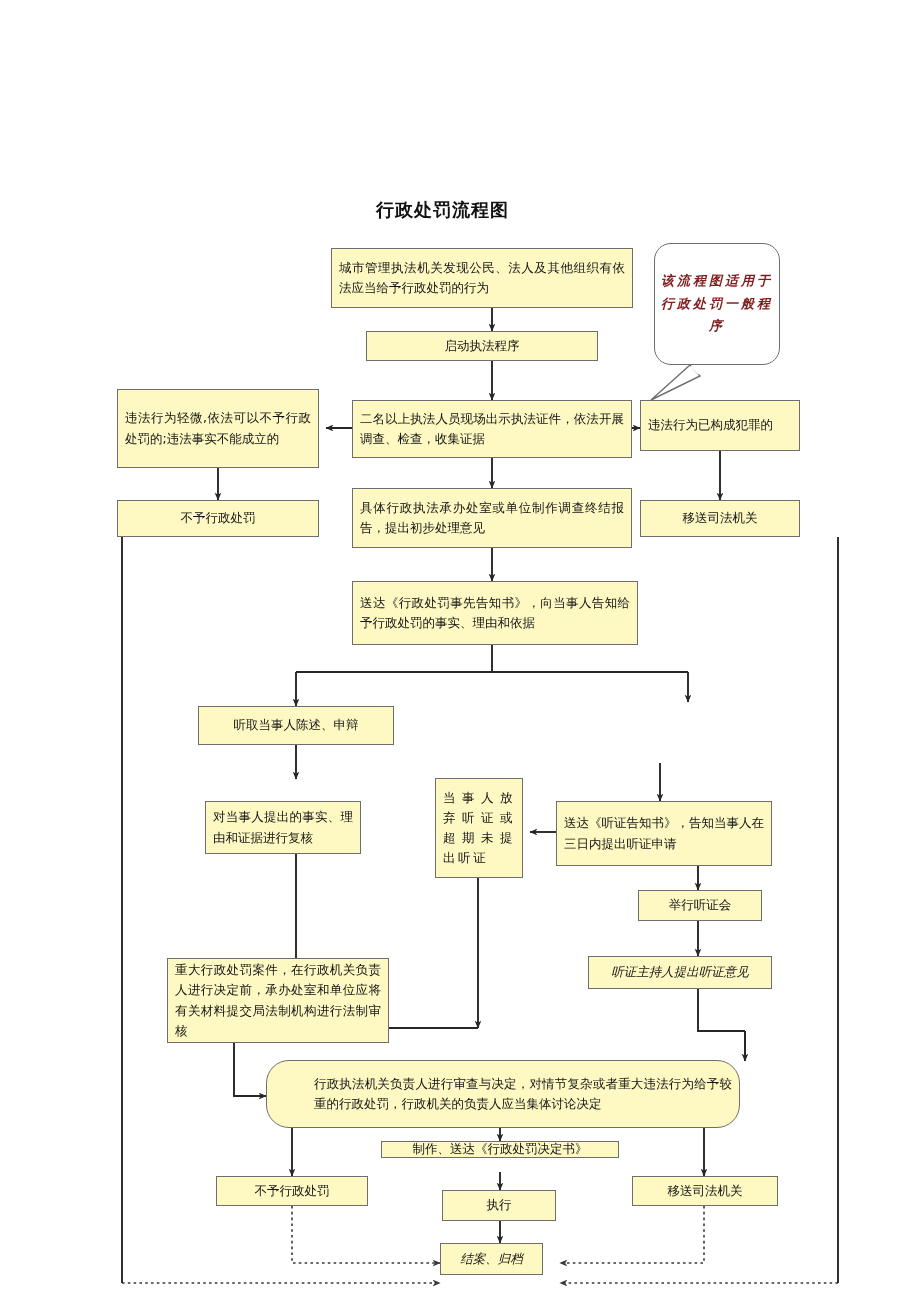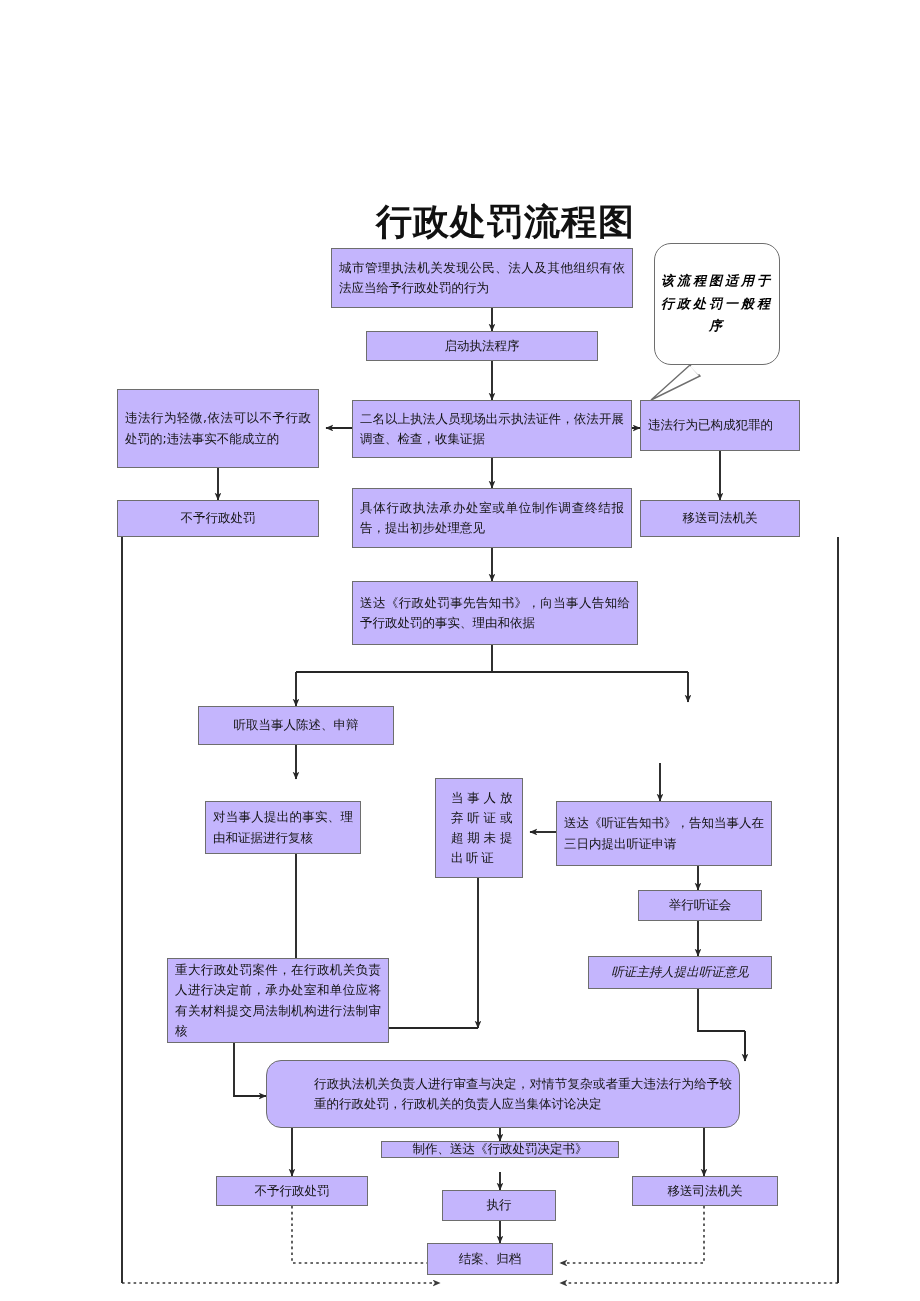--- a/index.html
+++ b/index.html
@@ -12,60 +12,60 @@
     width:920px;height:1301px;
     background:#ffffff;
     overflow:hidden;
   }
   svg#wires{
     position:absolute;left:0;top:0;width:920px;height:1301px;
     pointer-events:none;
   }
   .title{
     position:absolute;
-    font-size:36px;font-weight:bold;
+    font-size:18px;font-weight:bold;
     letter-spacing:1px;
     color:#111;
     white-space:nowrap;
   }
   .node{
     position:absolute;
     box-sizing:border-box;
     border:1.4px solid #6e6e6e;
-    background:#c4b5fd;
+    background:#fef9c3;
     display:flex;
     align-items:center;
     justify-content:center;
     text-align:center;
     color:#141414;
     font-size:12.5px;
     line-height:1.62;
     padding:3px 7px;
   }
-  .node.round{border-radius:15px;padding-left:47px;}
+  .node.round{border-radius:23px;padding-left:47px;}
   .node .txt{display:block;width:100%;}
   .node.just{
     text-align:left;
   }
   .node.just .txt{text-align:justify;text-align-last:left;}
   .node.center .txt{text-align:center;}
-  .node.wide-sp .txt{letter-spacing:2.6px;margin-left:8px;}
+  .node.wide-sp .txt{letter-spacing:2.6px;}
   .bubble{
     position:absolute;
     box-sizing:border-box;
     border:1.4px solid #6e6e6e;
     border-radius:17px;
     background:#fff;
     display:flex;align-items:center;justify-content:center;
     font-size:13px;
     line-height:1.75;
     letter-spacing:3px;
     font-style:italic;
     font-weight:bold;
-    color:#000000;
+    color:#7f1d1d;
     text-align:center;
     padding:4px 6px;
   }
 </style>
 </head>
 <body>
 
 <div id="canvas">
 
   <svg id="wires" viewBox="0 0 920 1301">
@@ -240,17 +240,17 @@
   </div>
 
   <div class="node center" style="left:442px;top:1190px;width:114px;height:31px;">
     <span class="txt">执行</span>
   </div>
 
   <div class="node center" style="left:632px;top:1176px;width:146px;height:30px;">
     <span class="txt">移送司法机关</span>
   </div>
 
-  <div class="node center" style="left:427px;top:1243px;width:126px;height:32px;">
+  <div class="node center" style="left:440px;top:1243px;width:103px;height:32px;font-style:italic;">
     <span class="txt">结案、归档</span>
   </div>
 
 </div>
 
 </body></html>

